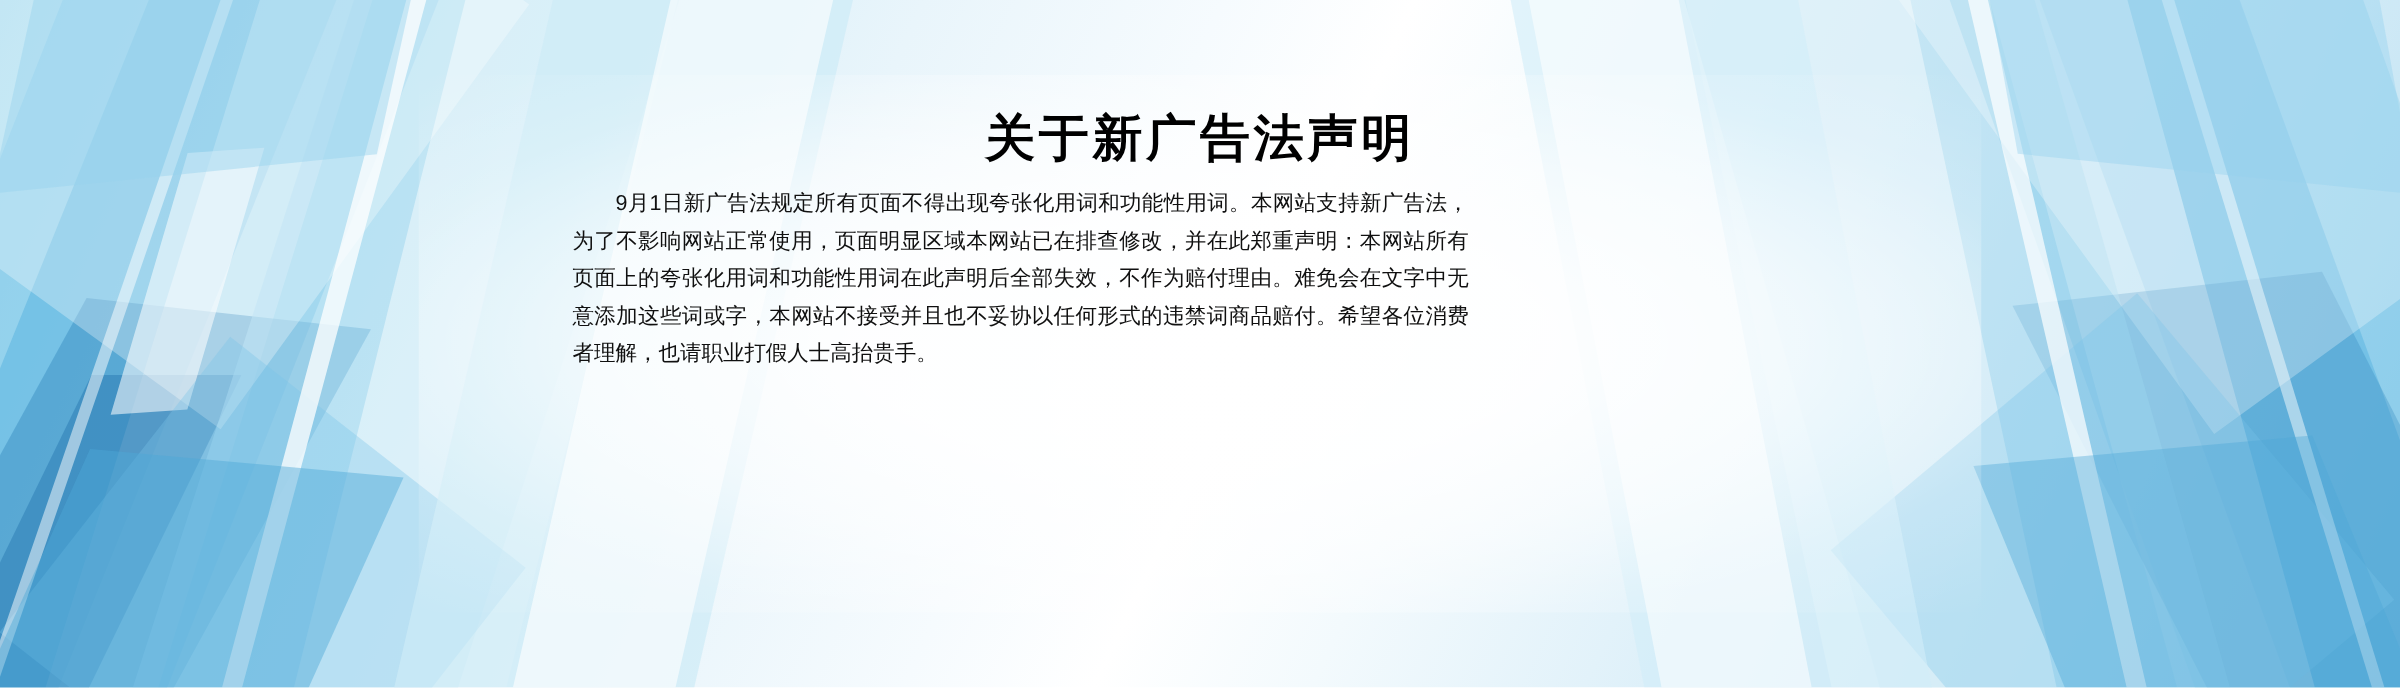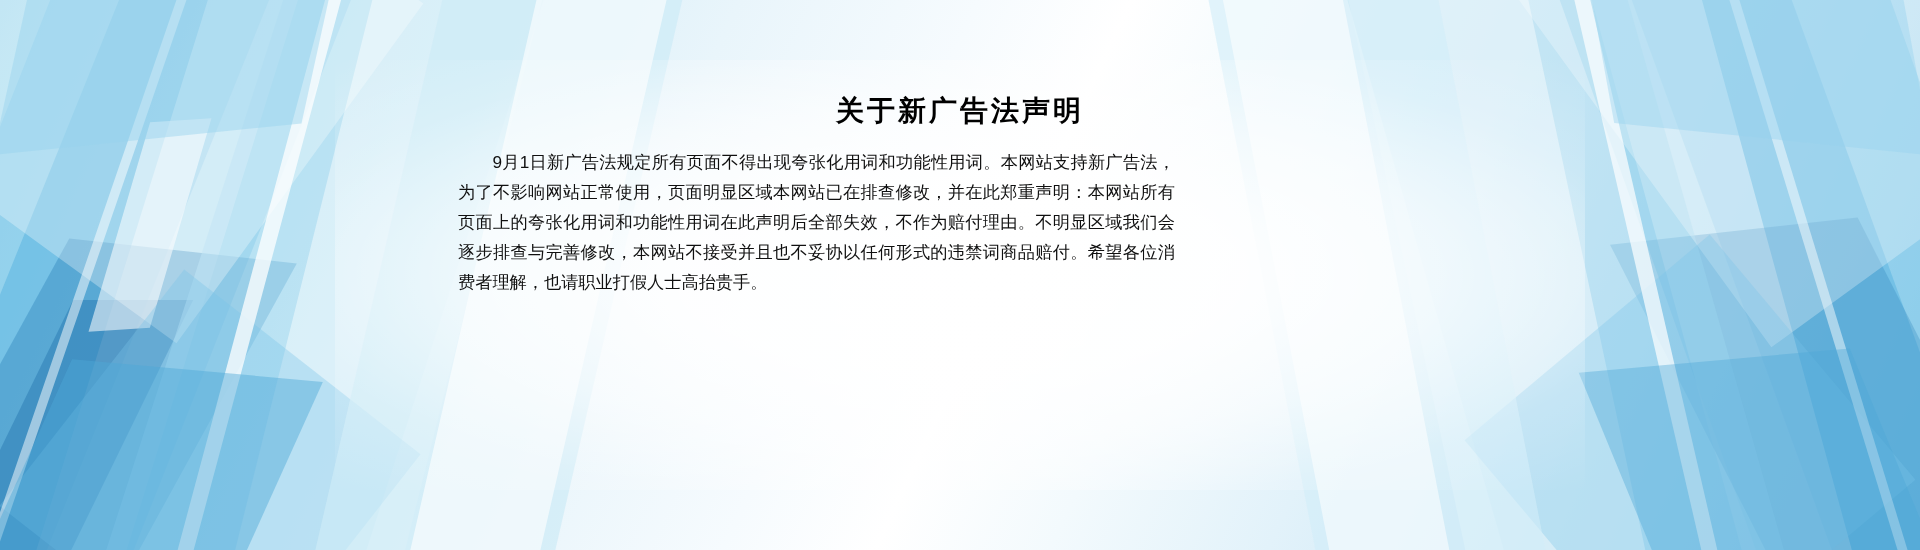--- a/index.html
+++ b/index.html
@@ -58,21 +58,21 @@
     width: 1920px;
     height: 550px;
     z-index: 20;
   }
   #title {
     position: absolute;
     top: 86px;
     left: 0;
     width: 1920px;
     text-align: center;
-    font-size: 28px;
+    font-size: 40px;
     font-weight: bold;
     letter-spacing: 3px;
     color: #000000;
     line-height: 50px;
   }
   #body-text {
     position: absolute;
     top: 147px;
     left: 458px;
     width: 717px;
@@ -215,17 +215,17 @@
                 background:rgba(150,210,238,0.42);
                 transform:skewX(16deg) rotate(6deg);"></div>
   </div>
 
   <div id="glow"></div>
 
   <div id="content">
     <div id="title">关于新广告法声明</div>
 
     <div id="body-text">
-      <p id="para1">9月1日新广告法规定所有页面不得出现夸张化用词和功能性用词。本网站支持新广告法，为了不影响网站正常使用，页面明显区域本网站已在排查修改，并在此郑重声明：本网站所有页面上的夸张化用词和功能性用词在此声明后全部失效，不作为赔付理由。不明显区域我们会逐步排查与完善修改，本网站不接受并且也不妥协以任何形式的违禁词商品赔付。希望各位消费者理解，也请职业打假人士高抬贵手。</p>
+      <p id="para1">9月1日新广告法规定所有页面不得出现夸张化用词和功能性用词。本网站支持新广告法，为了不影响网站正常使用，页面明显区域本网站已在排查修改，并在此郑重声明：本网站所有页面上的夸张化用词和功能性用词在此声明后全部失效，不作为赔付理由。难免会在文字中无意添加这些词或字，本网站不接受并且也不妥协以任何形式的违禁词商品赔付。希望各位消费者理解，也请职业打假人士高抬贵手。</p>
     </div>
   </div>
 
 </div>
 
 </body></html>

